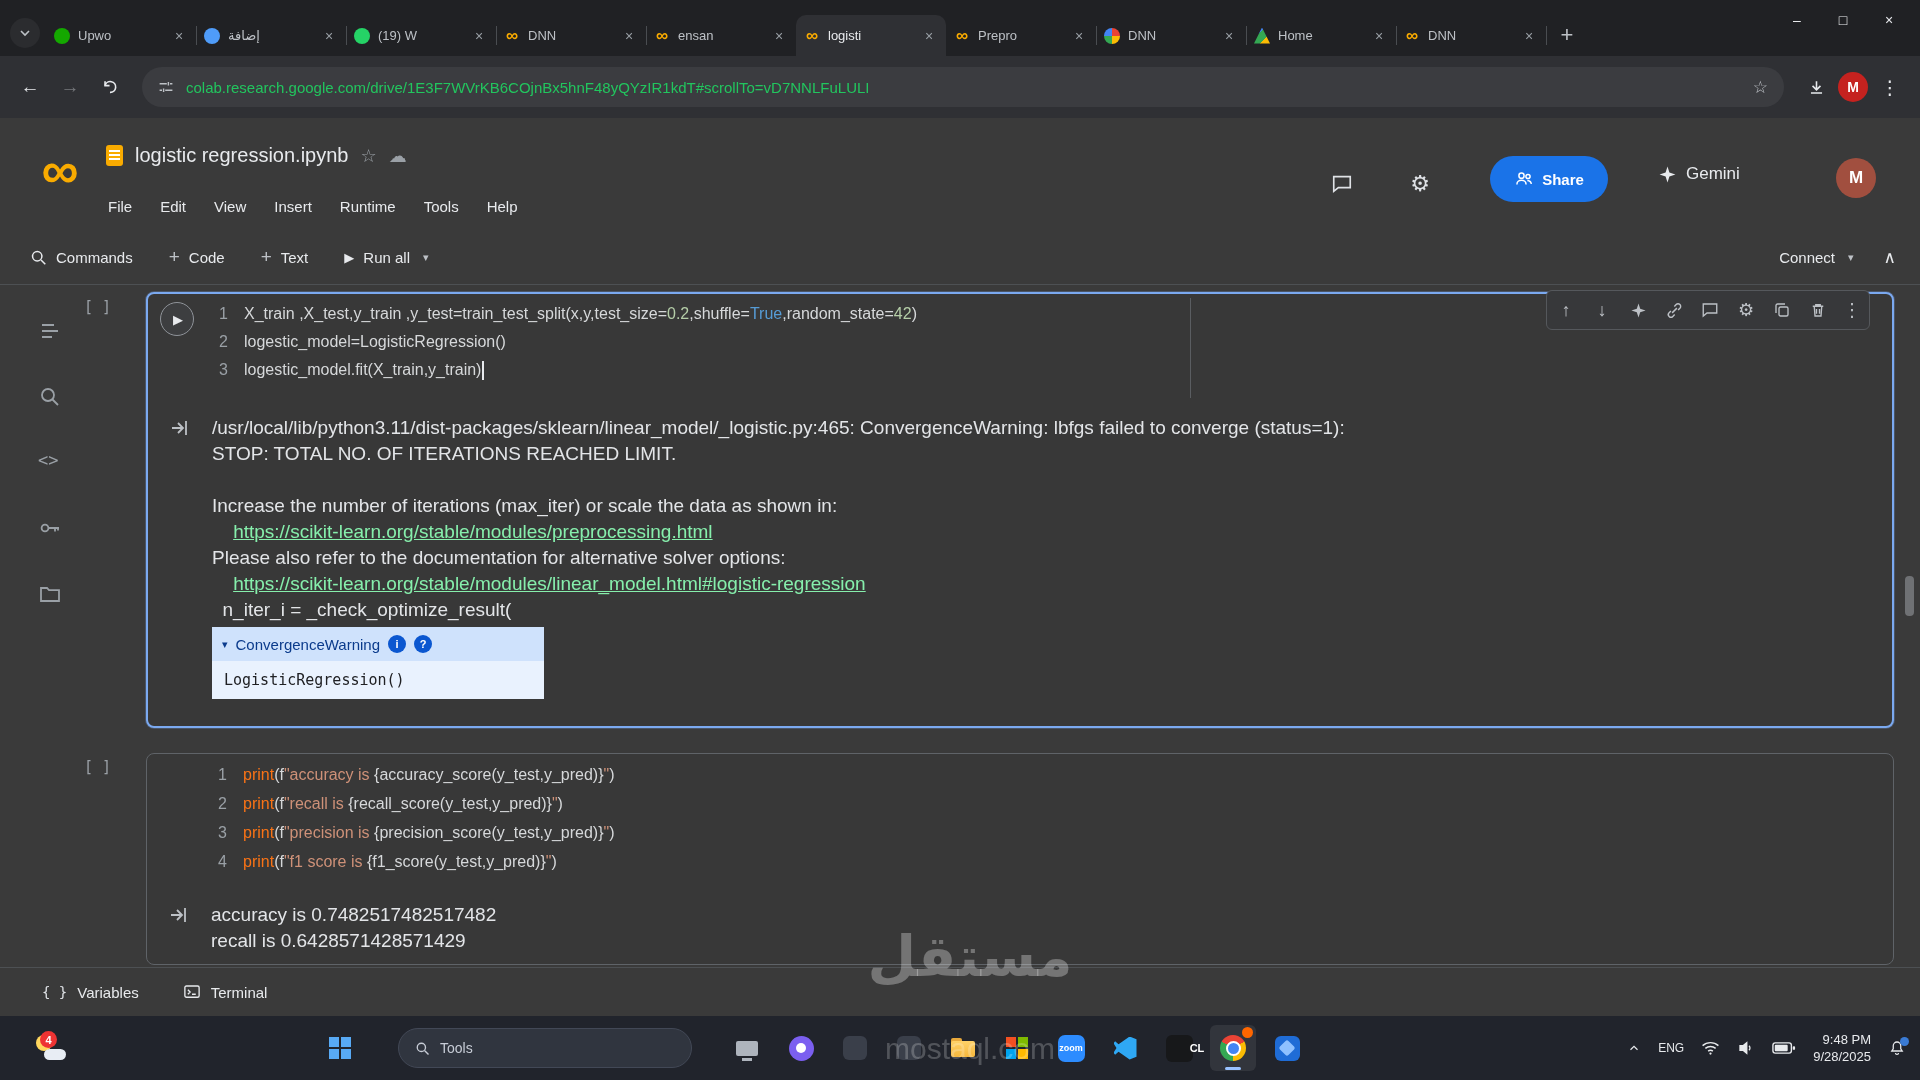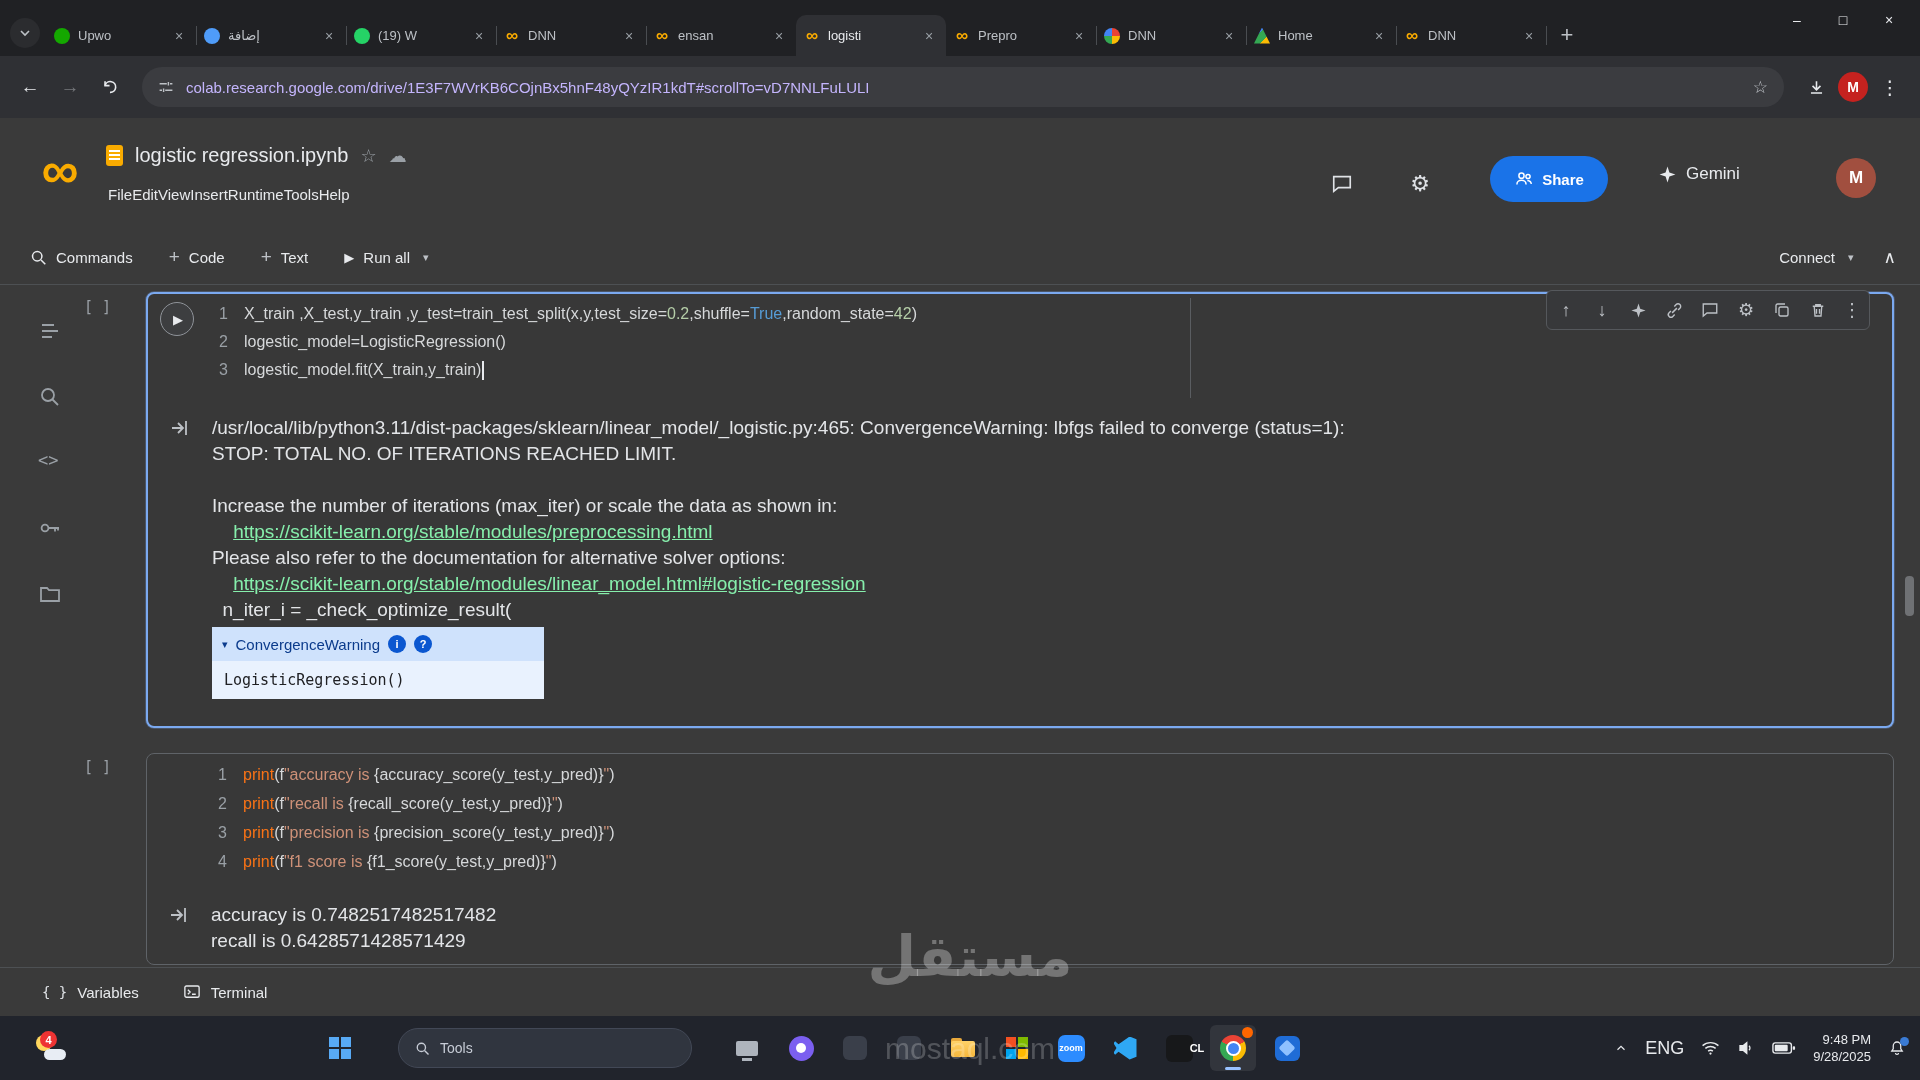--- a/index.html
+++ b/index.html
@@ -24,34 +24,34 @@
   .fav-drive{border-radius:0;background:linear-gradient(135deg,#4285f4 0 34%,#34a853 34% 67%,#fbbc04 67% 100%);clip-path:polygon(50% 0,100% 100%,0 100%);}
   .newtab{width:34px;height:34px;margin:0 4px 4px 4px;color:#bdc1c6;font-size:22px;display:flex;align-items:center;justify-content:center;border-radius:50%;}
   .wincontrols{margin-left:auto;display:flex;align-self:flex-start;}
   .wc{width:46px;height:40px;display:flex;align-items:center;justify-content:center;color:#e8eaed;font-size:14px;}
 
   
   .navbar{position:absolute;top:56px;left:0;right:0;height:62px;background:#2f3034;display:flex;align-items:center;padding:0 12px;gap:4px;}
   .navbtn{width:36px;height:36px;border-radius:50%;display:flex;align-items:center;justify-content:center;color:#e8eaed;font-size:19px;}
   .navbtn.dim{color:#77797d;}
   .omnibox{flex:1;height:40px;border-radius:20px;background:#3b3c40;display:flex;align-items:center;padding:0 16px;gap:12px;margin:0 10px;}
-  .url{flex:1;font-size:15px;color:#c4b5fd;white-space:nowrap;overflow:hidden;}
+  .url{flex:1;font-size:15px;color:#22c55e;white-space:nowrap;overflow:hidden;}
   .ob-ic{color:#bdc1c6;display:flex;align-items:center;}
   .avatar-sm{width:30px;height:30px;border-radius:50%;background:#c5221f;color:#fff;font-size:14px;font-weight:700;display:flex;align-items:center;justify-content:center;}
 
   
   .colab{position:absolute;top:118px;left:0;right:0;bottom:64px;background:#3a3a3a;}
   .co-logo{position:absolute;left:28px;top:24px;width:64px;height:56px;color:#f9ab00;font-size:52px;font-weight:700;line-height:56px;text-align:center;}
   .title-row{position:absolute;left:106px;top:26px;display:flex;align-items:center;gap:12px;}
   .fileic{width:17px;height:21px;background:#f9ab00;border-radius:3px;position:relative;}
   .fileic::after{content:"";position:absolute;left:3px;top:5px;width:11px;height:2px;background:#fff;box-shadow:0 4px 0 #fff,0 8px 0 #fff;}
   .nb-title{color:#e8eaed;font-size:20px;}
   .hd-glyph{color:#9aa0a6;font-size:18px;position:relative;}
   .cloudcheck::after{content:"✓";position:absolute;left:4px;top:3px;font-size:9px;color:#3a3a3a;}
-  .menus{position:absolute;left:108px;top:68px;display:flex;}
+  .menus{position:absolute;left:108px;top:80px;display:flex;gap:28px;}
   .menu-item{color:#e8eaed;font-size:15px;}
   .hdr-btn{position:absolute;top:48px;width:36px;height:36px;display:flex;align-items:center;justify-content:center;color:#dfe2e6;font-size:22px;}
   .share{position:absolute;left:1490px;top:38px;width:118px;height:46px;border-radius:23px;background:#1a73e8;color:#fff;display:flex;align-items:center;justify-content:center;gap:8px;font-size:15px;font-weight:600;}
   .gemini{position:absolute;left:1658px;top:46px;display:flex;align-items:center;gap:9px;color:#e8eaed;font-size:17px;}
   .avatar-lg{position:absolute;left:1836px;top:40px;width:40px;height:40px;border-radius:50%;background:#a14f3f;color:#fff;font-size:17px;font-weight:700;display:flex;align-items:center;justify-content:center;}
 
   .c-toolbar{position:absolute;top:112px;left:0;right:0;height:55px;border-bottom:1px solid #4d5053;}
   .tb-left{display:flex;align-items:center;gap:36px;padding-left:30px;height:100%;}
   .tb-item{display:flex;align-items:center;gap:9px;color:#e8eaed;font-size:15px;}
   .plus{font-size:19px;color:#bdc1c6;}
@@ -126,21 +126,21 @@
   .k-vscode::before{content:"";width:23px;height:23px;background:#2fa8f4;clip-path:polygon(70% 0,100% 12%,100% 88%,70% 100%,22% 66%,7% 79%,0 71%,13% 50%,0 29%,7% 21%,22% 34%);}
   .k-cl{background:#17181a;border-radius:6px;width:27px;height:27px;}
   .k-cl .applabel{font-size:11px;padding-left:36px;}
   .k-chrome::before{content:"";width:26px;height:26px;border-radius:50%;background:conic-gradient(from -60deg,#ea4335 0 120deg,#fbbc04 120deg 240deg,#34a853 240deg 360deg);}
   .k-chrome::after{content:"";position:absolute;width:11px;height:11px;border-radius:50%;background:#4285f4;border:2.5px solid #fff;}
   .chrome-badge{position:absolute;top:2px;right:3px;width:11px;height:11px;border-radius:50%;background:#f60;z-index:2;}
   .k-photos::before{content:"";width:25px;height:25px;border-radius:6px;background:#1f6cd6;}
   .k-photos::after{content:"";position:absolute;width:12px;height:12px;background:#8fc1ff;transform:rotate(45deg);border-radius:2px;}
   .tray{position:absolute;right:0;top:0;height:100%;display:flex;align-items:center;gap:17px;padding-right:14px;color:#e8eaed;}
   .tray-ic{display:flex;align-items:center;justify-content:center;position:relative;}
-  .lang{font-size:18px;}
+  .lang{font-size:12px;}
   .clock{font-size:13px;line-height:17px;text-align:right;}
   .belldot{position:absolute;right:-3px;top:-2px;width:9px;height:9px;border-radius:50%;background:#3a7bd5;}
 
   
   .wm1{position:absolute;left:820px;top:924px;width:300px;text-align:center;font-size:56px;font-weight:700;color:rgba(255,255,255,.30);font-family:"DejaVu Sans",sans-serif;z-index:60;}
   .wm2{position:absolute;left:820px;top:1032px;width:300px;text-align:center;font-size:30px;color:rgba(255,255,255,.22);z-index:60;}
 
   svg{display:block;}
 </style>
 </head>

